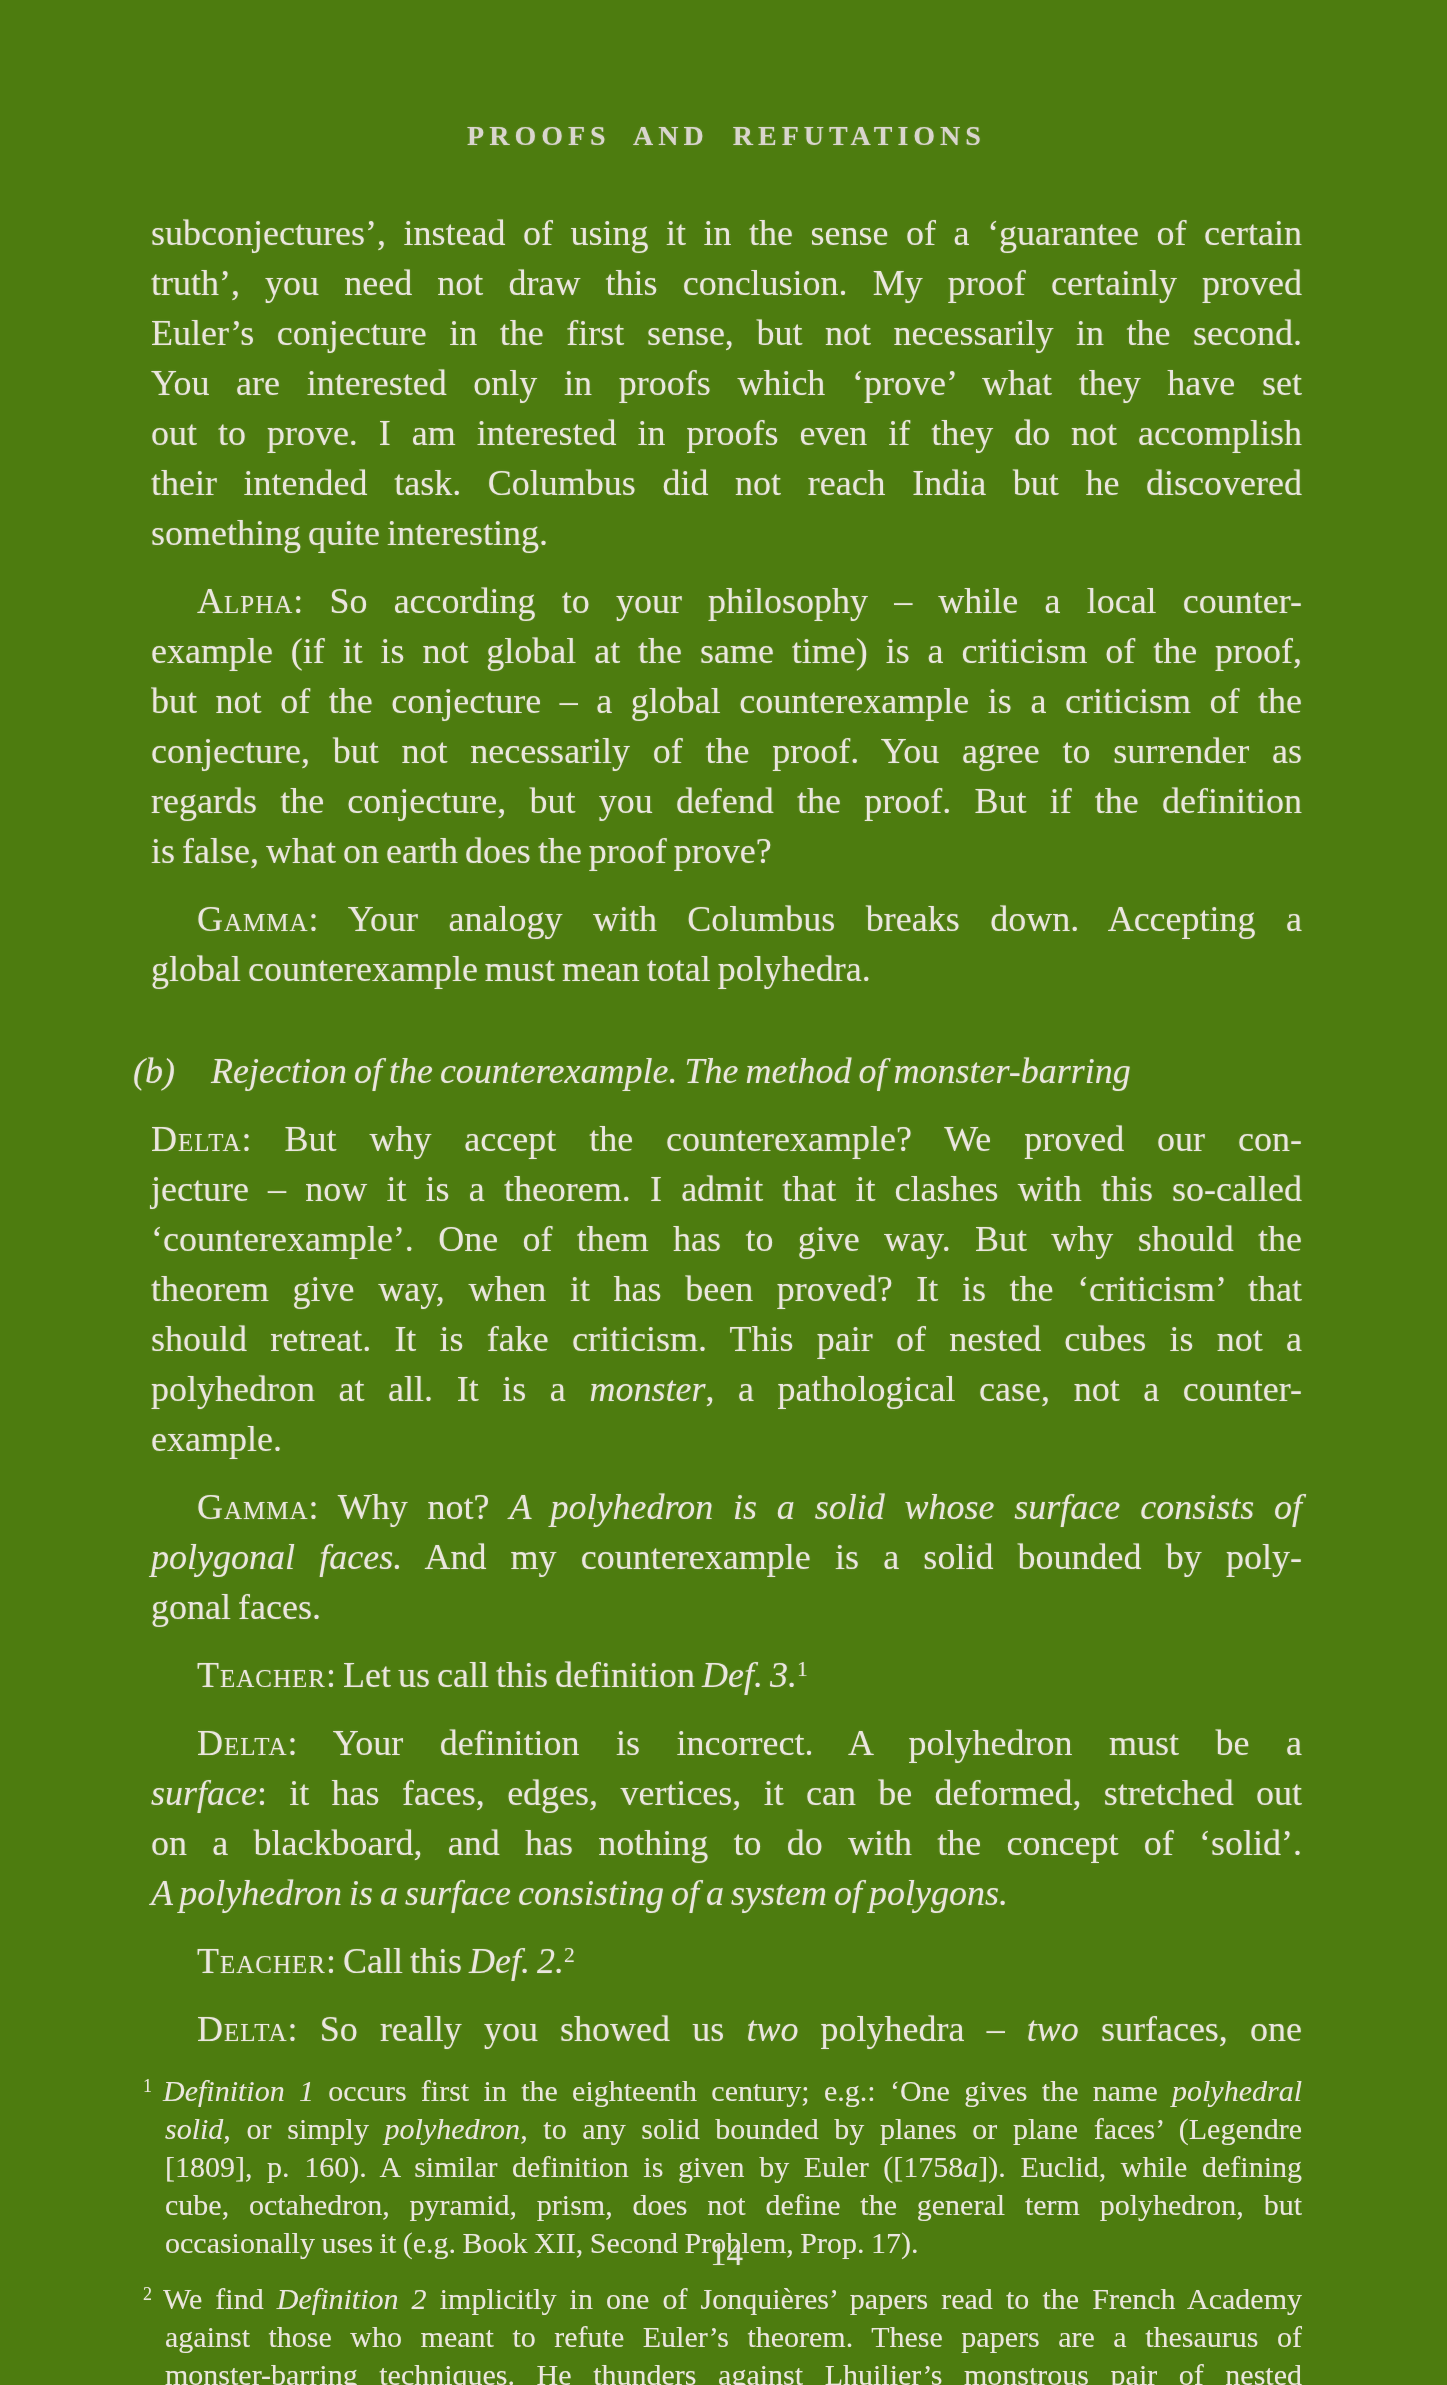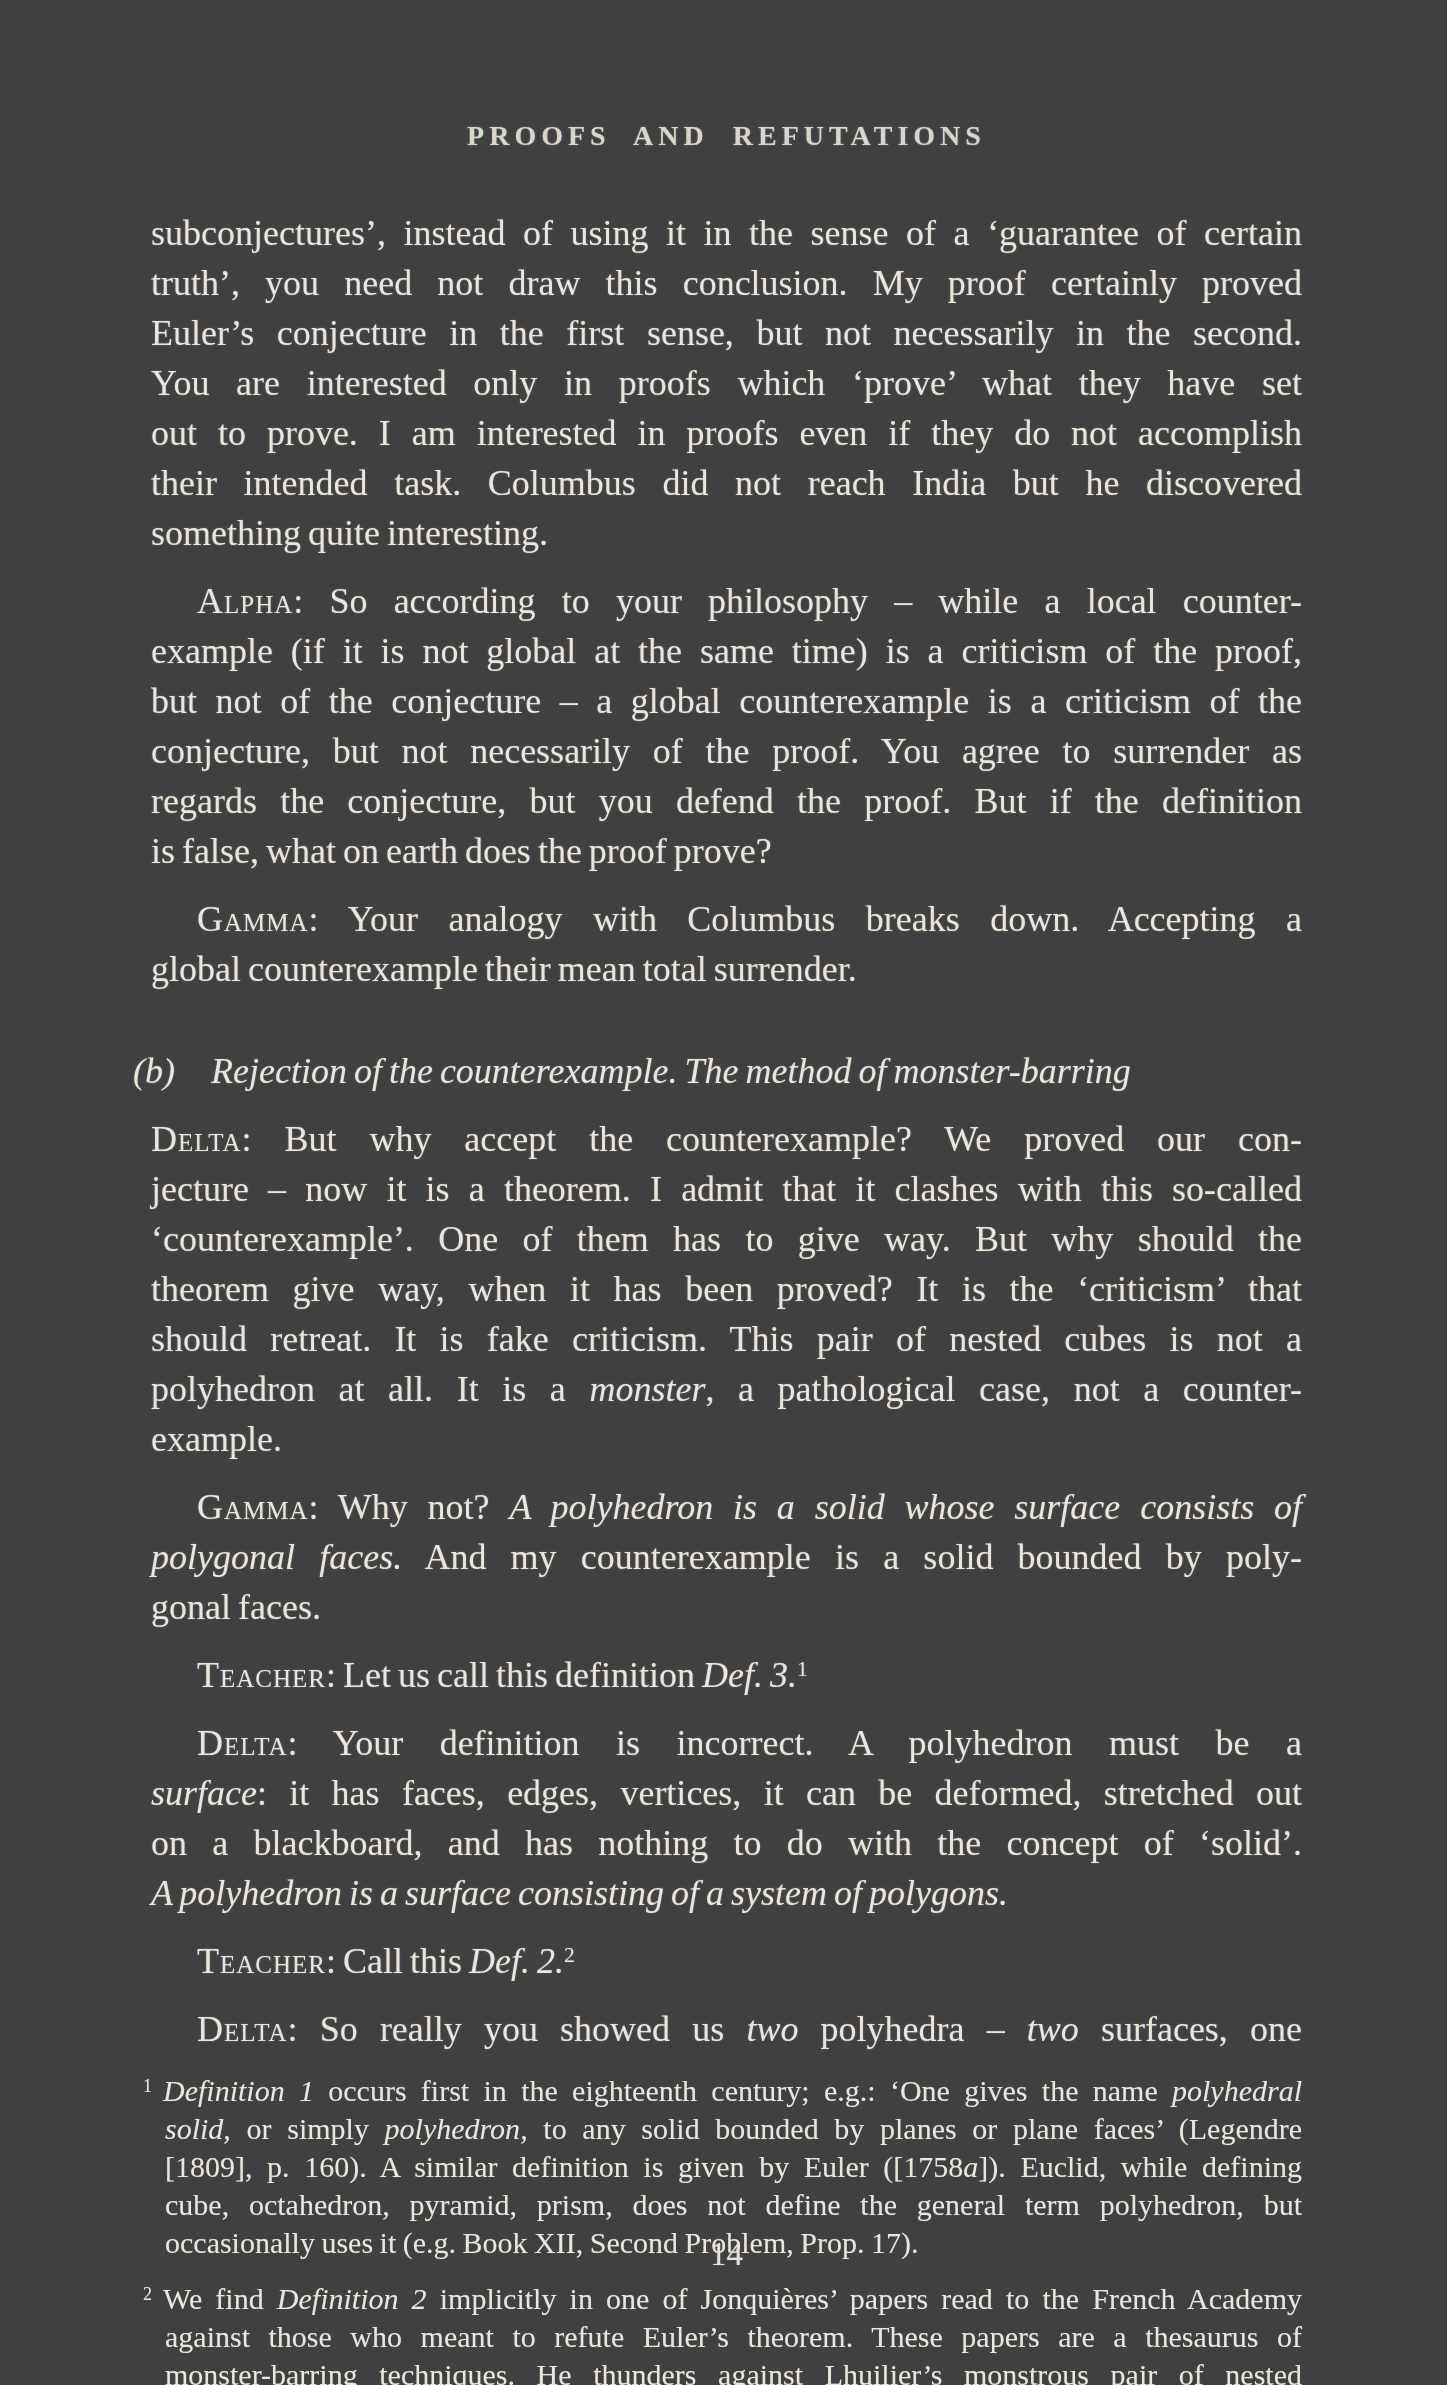--- a/index.html
+++ b/index.html
@@ -36,21 +36,21 @@
   .footnotes .mark{margin-left:-22px; margin-right:11px;}
   .page-number{
     position:absolute; top:2236px; left:133px; width:1187px;
     text-align:center; font-size:33px; color:#e6e2da;
     text-shadow:0 0 2px rgba(235,230,220,.3);
   }
 </style>
 </head>
 <body>
 
-<div class="page" style="background: #404040; color: rgb(234, 230, 222);">
+<div class="page" style="background: #4d7c0f; color: rgb(234, 230, 222);">
   <div class="running-header" style="color: rgb(217, 213, 205);">PROOFS AND REFUTATIONS</div>
 
   <div class="body-text" id="body-text">
 
     <div class="block">
         <div class="line"><span>subconjectures’, instead of using it in the sense of a ‘guarantee of certain</span></div>
         <div class="line"><span>truth’, you need not draw this conclusion. My proof certainly proved</span></div>
         <div class="line"><span>Euler’s conjecture in the first sense, but not necessarily in the second.</span></div>
         <div class="line"><span>You are interested only in proofs which ‘prove’ what they have set</span></div>
         <div class="line"><span>out to prove. I am interested in proofs even if they do not accomplish</span></div>
@@ -60,21 +60,21 @@
       <div class="block">
         <div class="line indent"><span class="sc">Alpha</span><span>: So according to your philosophy – while a local counter-</span></div>
         <div class="line"><span>example (if it is not global at the same time) is a criticism of the proof,</span></div>
         <div class="line"><span>but not of the conjecture – a global counterexample is a criticism of the</span></div>
         <div class="line"><span>conjecture, but not necessarily of the proof. You agree to surrender as</span></div>
         <div class="line"><span>regards the conjecture, but you defend the proof. But if the definition</span></div>
         <div class="line ragged"><span>is false, what on earth does the proof prove?</span></div>
       </div>
       <div class="block">
         <div class="line indent"><span class="sc">Gamma</span><span>: Your analogy with Columbus breaks down. Accepting a</span></div>
-        <div class="line ragged"><span>global counterexample their mean total surrender.</span></div>
+        <div class="line ragged"><span>global counterexample must mean total polyhedra.</span></div>
       </div>
       <div class="block heading">
         <div class="line ragged"><span class="it">(b)  Rejection of the counterexample. The method of monster-barring</span></div>
       </div>
       <div class="block">
         <div class="line"><span class="sc">Delta</span><span>: But why accept the counterexample? We proved our con-</span></div>
         <div class="line"><span>jecture – now it is a theorem. I admit that it clashes with this so-called</span></div>
         <div class="line"><span>‘counterexample’. One of them has to give way. But why should the</span></div>
         <div class="line"><span>theorem give way, when it has been proved? It is the ‘criticism’ that</span></div>
         <div class="line"><span>should retreat. It is fake criticism. This pair of nested cubes is not a</span></div>

